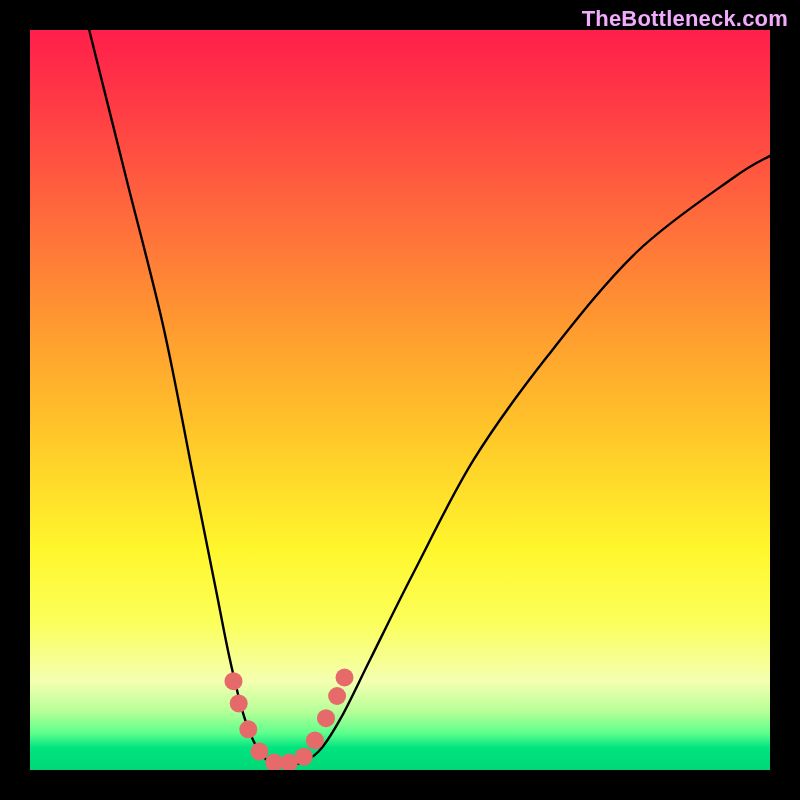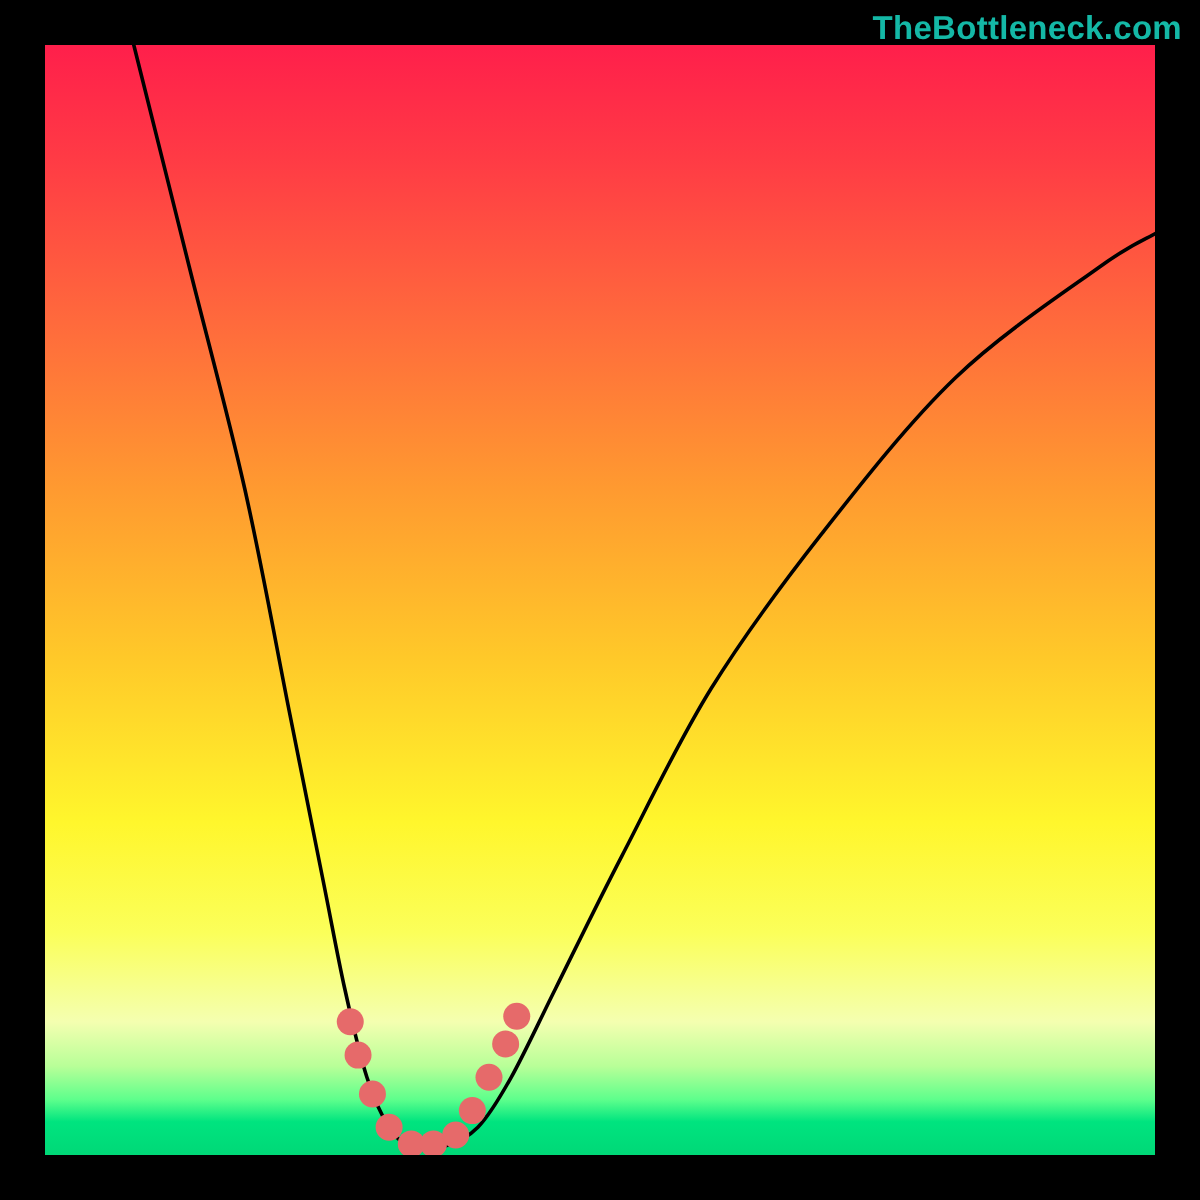--- a/index.html
+++ b/index.html
@@ -10,21 +10,21 @@
     height: 800px;
     background: #000;
   }
   .watermark {
     position: absolute;
     top: 6px;
     right: 12px;
     font-family: Arial, Helvetica, sans-serif;
     font-size: 22px;
     font-weight: 600;
-    color: #14b8a6;
+    color: #f0abfc;
     letter-spacing: 0.2px;
     z-index: 10;
   }
   .plot {
     position: absolute;
     left: 30px;
     top: 30px;
     width: 740px;
     height: 740px;
     overflow: hidden;

